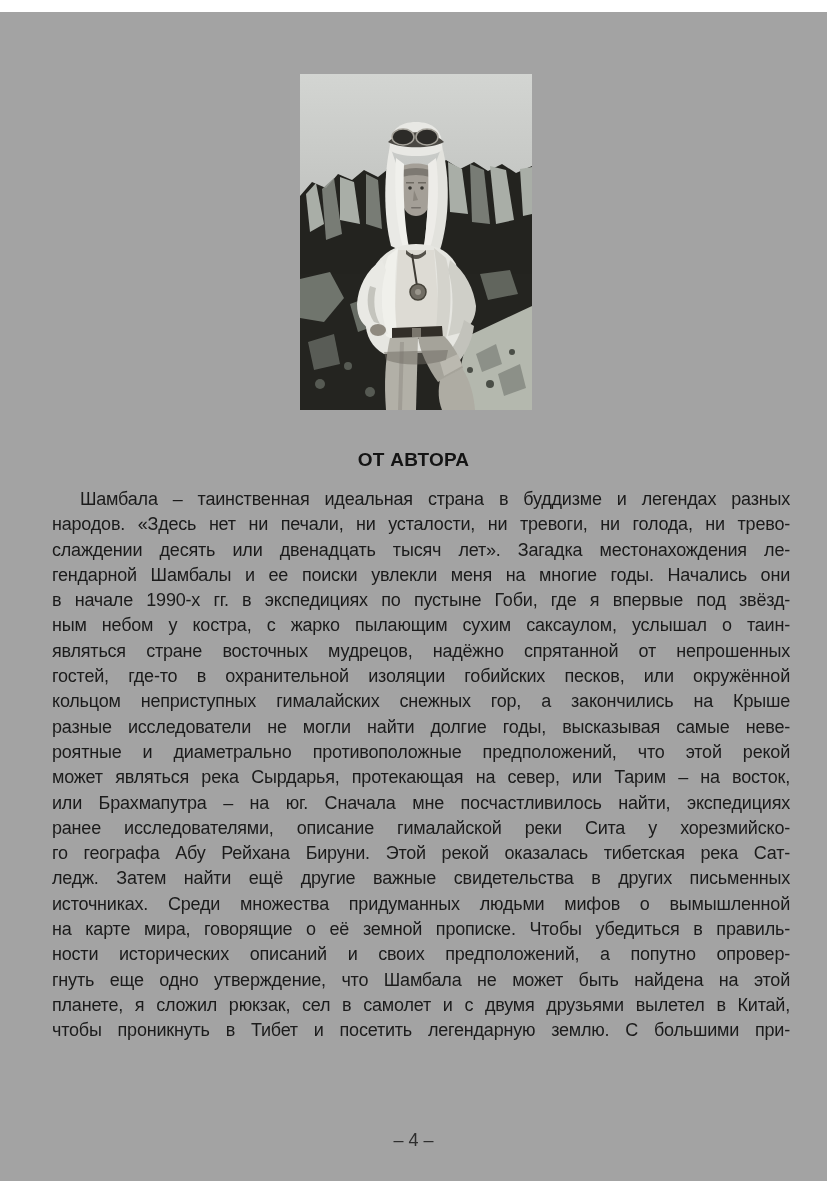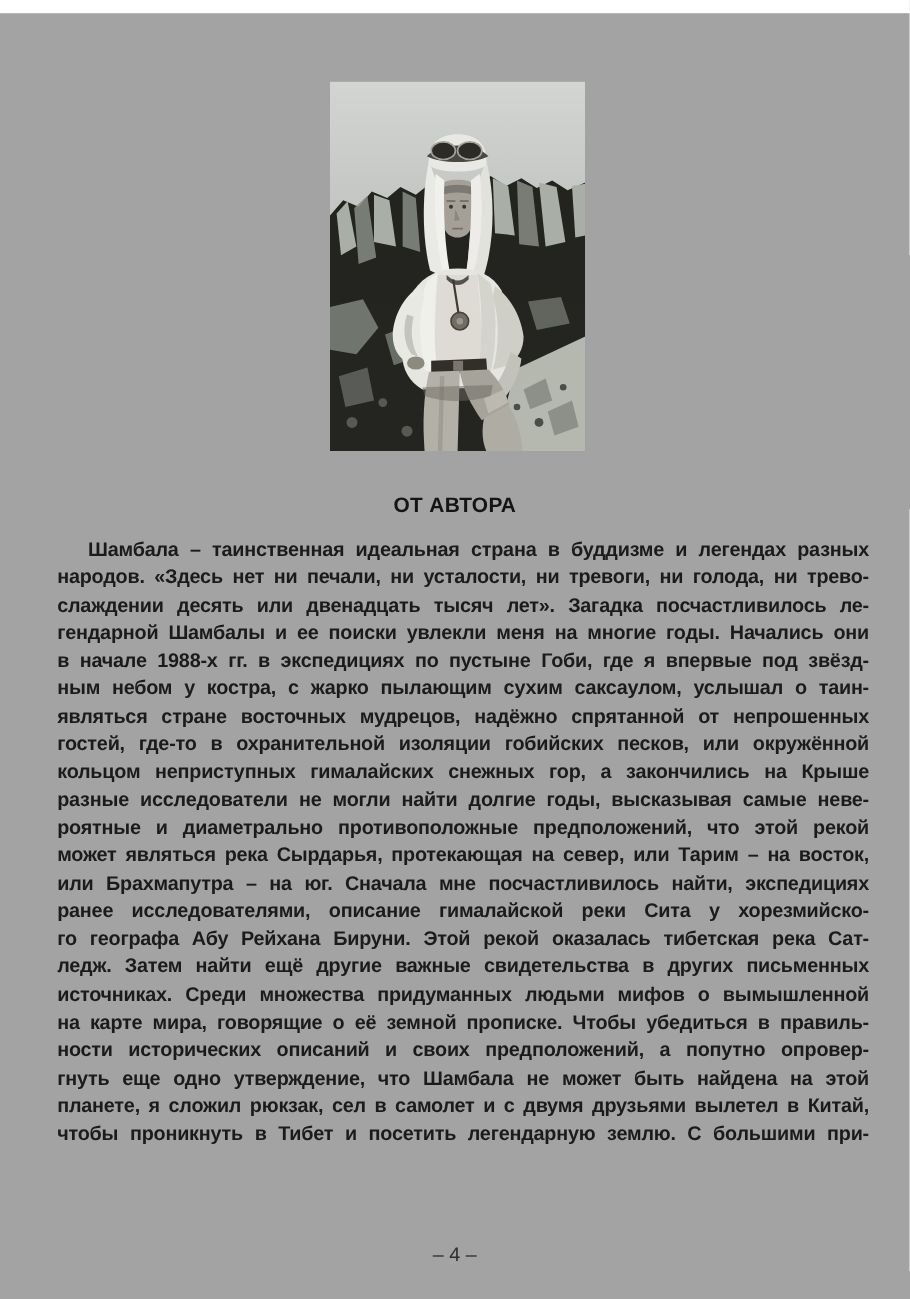--- a/index.html
+++ b/index.html
@@ -50,21 +50,20 @@
   .line {
     height: 25.3px;
     line-height: 25.3px;
     font-size: 18px;
     letter-spacing: -0.2px;
     color: #1b1b1b;
     text-align: justify;
     text-align-last: justify;
     overflow: hidden;
     white-space: normal;
-    font-weight: bold;
   }
   .line.indent {
     text-indent: 28px;
   }
   .page-number {
     position: absolute;
     top: 1118px;
     left: 0;
     width: 827px;
     text-align: center;
@@ -183,23 +182,23 @@
         <path d="M84,278 L148,276 L146,286 C126,292 104,292 86,286 Z" fill="#6e6a62" opacity="0.5"></path>
       </g>
     </svg>
   </div>
 
   <div class="heading">ОТ АВТОРА</div>
 
   <div class="body-text">
     <div class="line indent">Шамбала – таинственная идеальная страна в буддизме и легендах разных</div>
     <div class="line">народов. «Здесь нет ни печали, ни усталости, ни тревоги, ни голода, ни трево-</div>
-    <div class="line">слаждении десять или двенадцать тысяч лет». Загадка посчастливилось ле-</div>
+    <div class="line">слаждении десять или двенадцать тысяч лет». Загадка местонахождения ле-</div>
     <div class="line">гендарной Шамбалы и ее поиски увлекли меня на многие годы. Начались они</div>
-    <div class="line">в начале 1988-х гг. в экспедициях по пустыне Гоби, где я впервые под звёзд-</div>
+    <div class="line">в начале 1990-х гг. в экспедициях по пустыне Гоби, где я впервые под звёзд-</div>
     <div class="line">ным небом у костра, с жарко пылающим сухим саксаулом, услышал о таин-</div>
     <div class="line">являться стране восточных мудрецов, надёжно спрятанной от непрошенных</div>
     <div class="line">гостей, где-то в охранительной изоляции гобийских песков, или окружённой</div>
     <div class="line">кольцом неприступных гималайских снежных гор, а закончились на Крыше</div>
     <div class="line">разные исследователи не могли найти долгие годы, высказывая самые неве-</div>
     <div class="line">роятные и диаметрально противоположные предположений, что этой рекой</div>
     <div class="line">может являться река Сырдарья, протекающая на север, или Тарим – на восток,</div>
     <div class="line">или Брахмапутра – на юг. Сначала мне посчастливилось найти, экспедициях</div>
     <div class="line">ранее исследователями, описание гималайской реки Сита у хорезмийско-</div>
     <div class="line">го географа Абу Рейхана Бируни. Этой рекой оказалась тибетская река Сат-</div>

